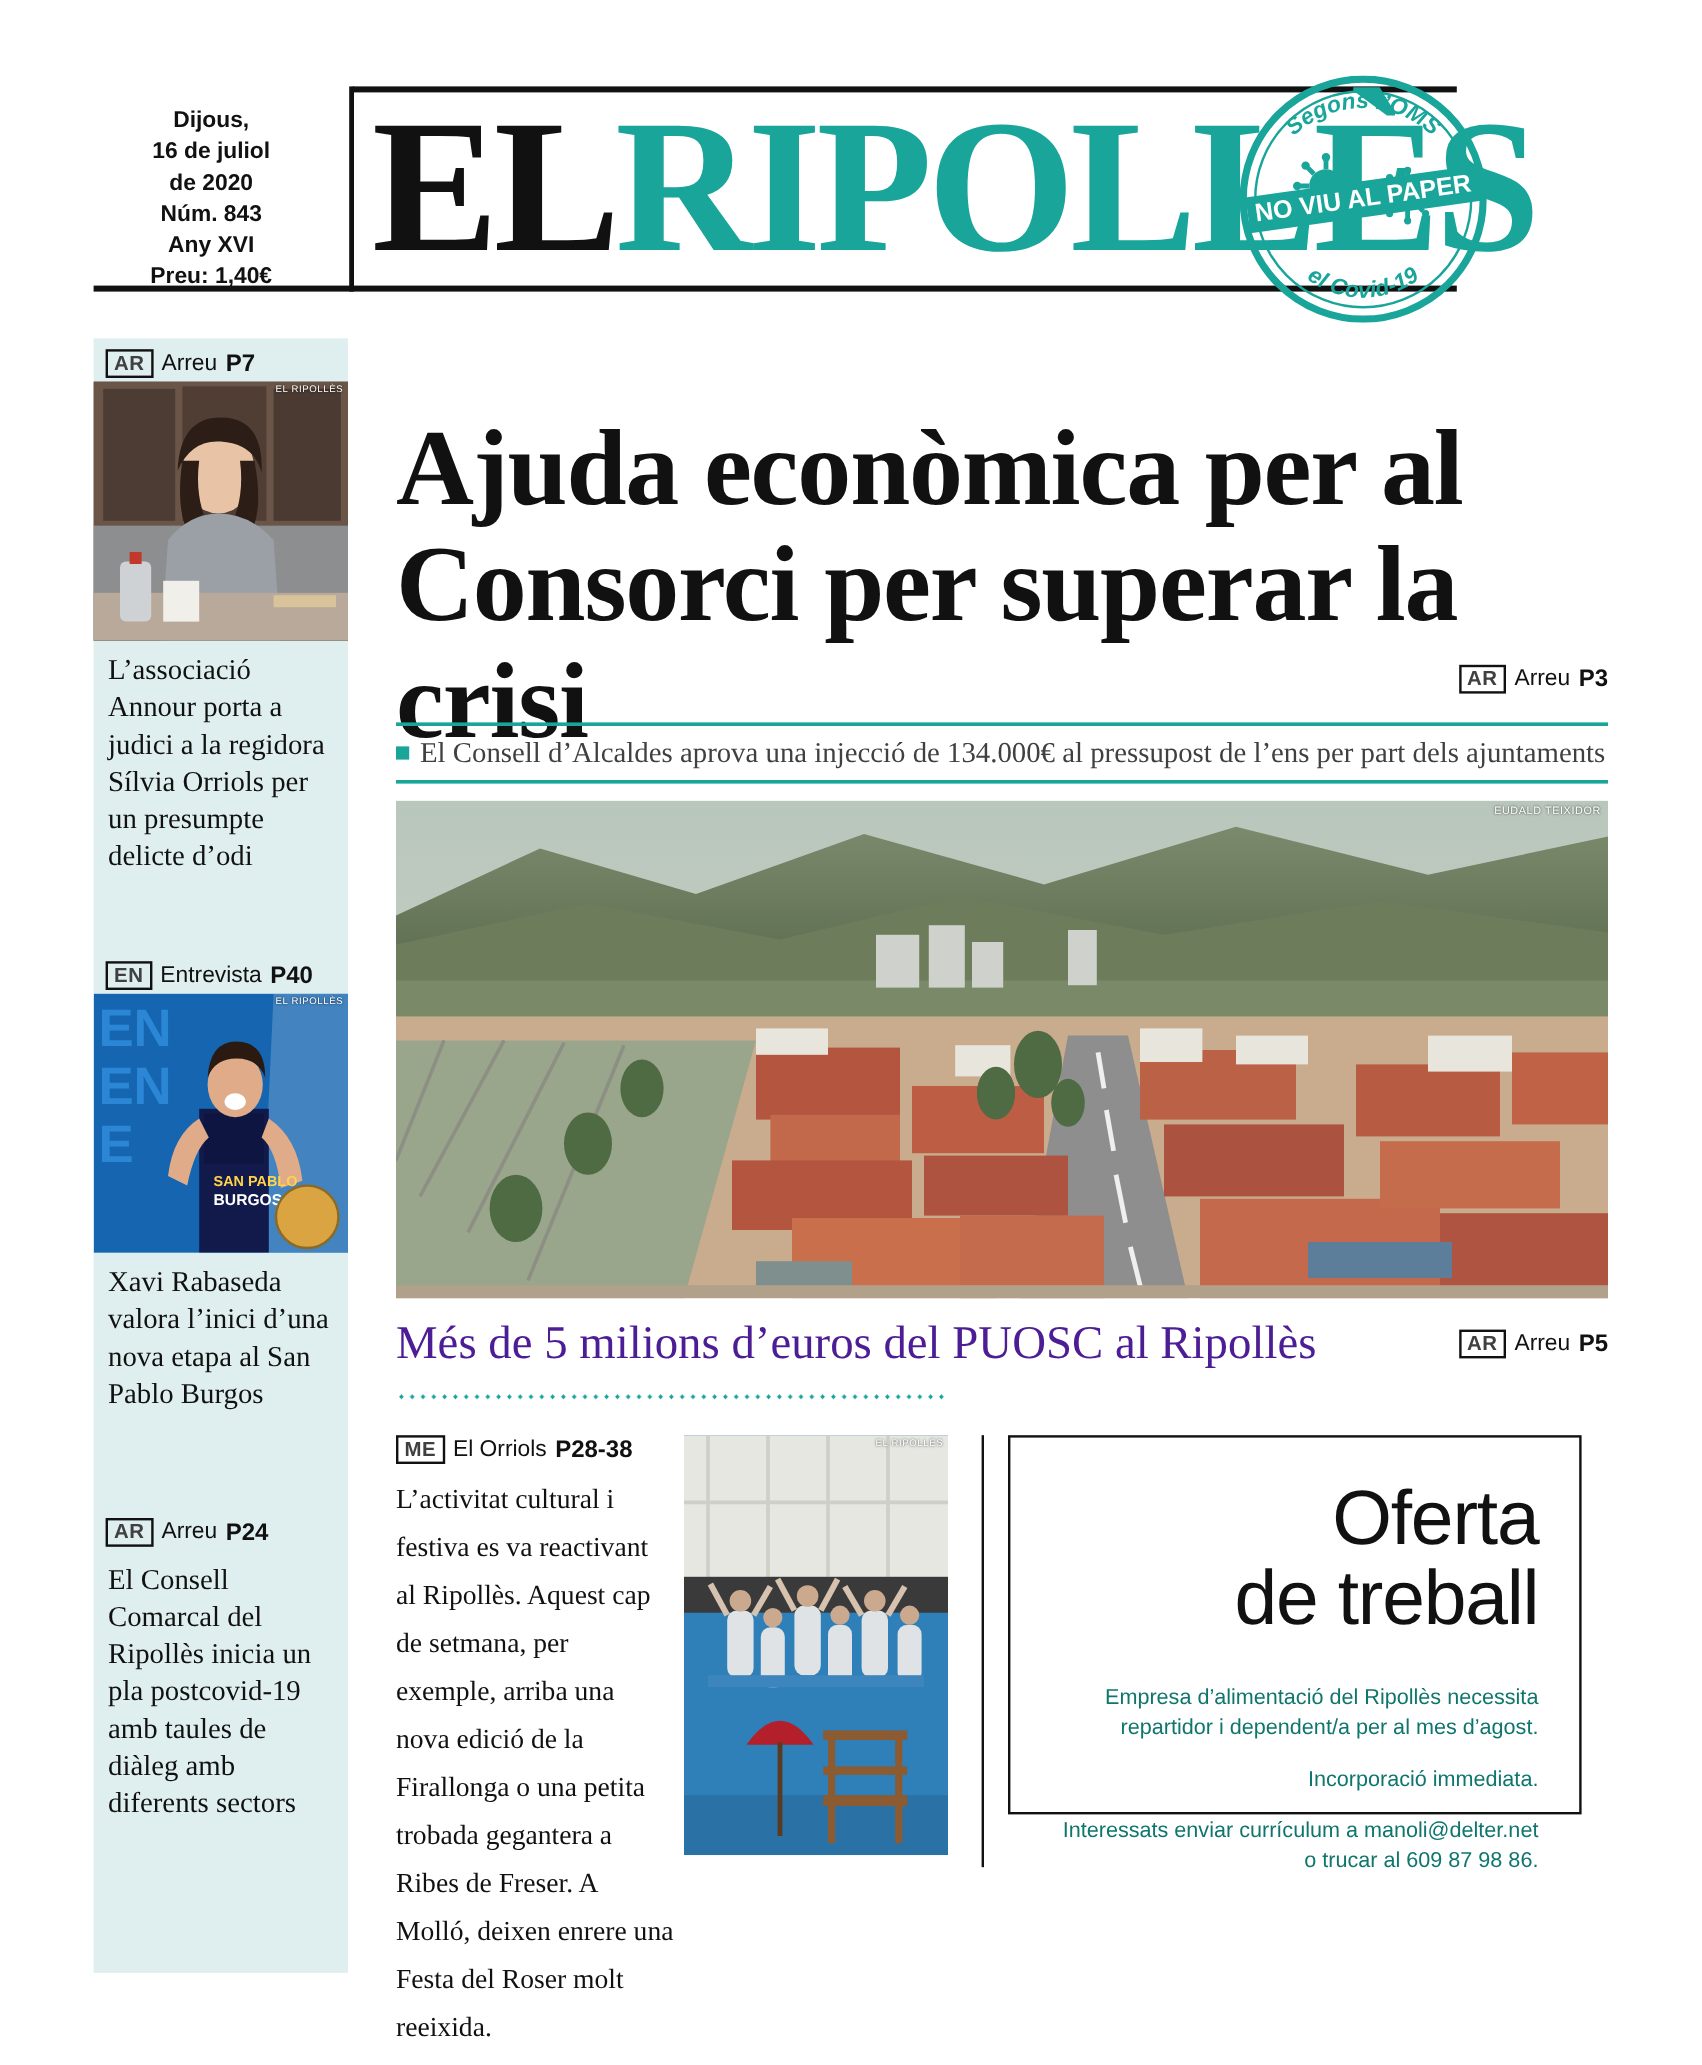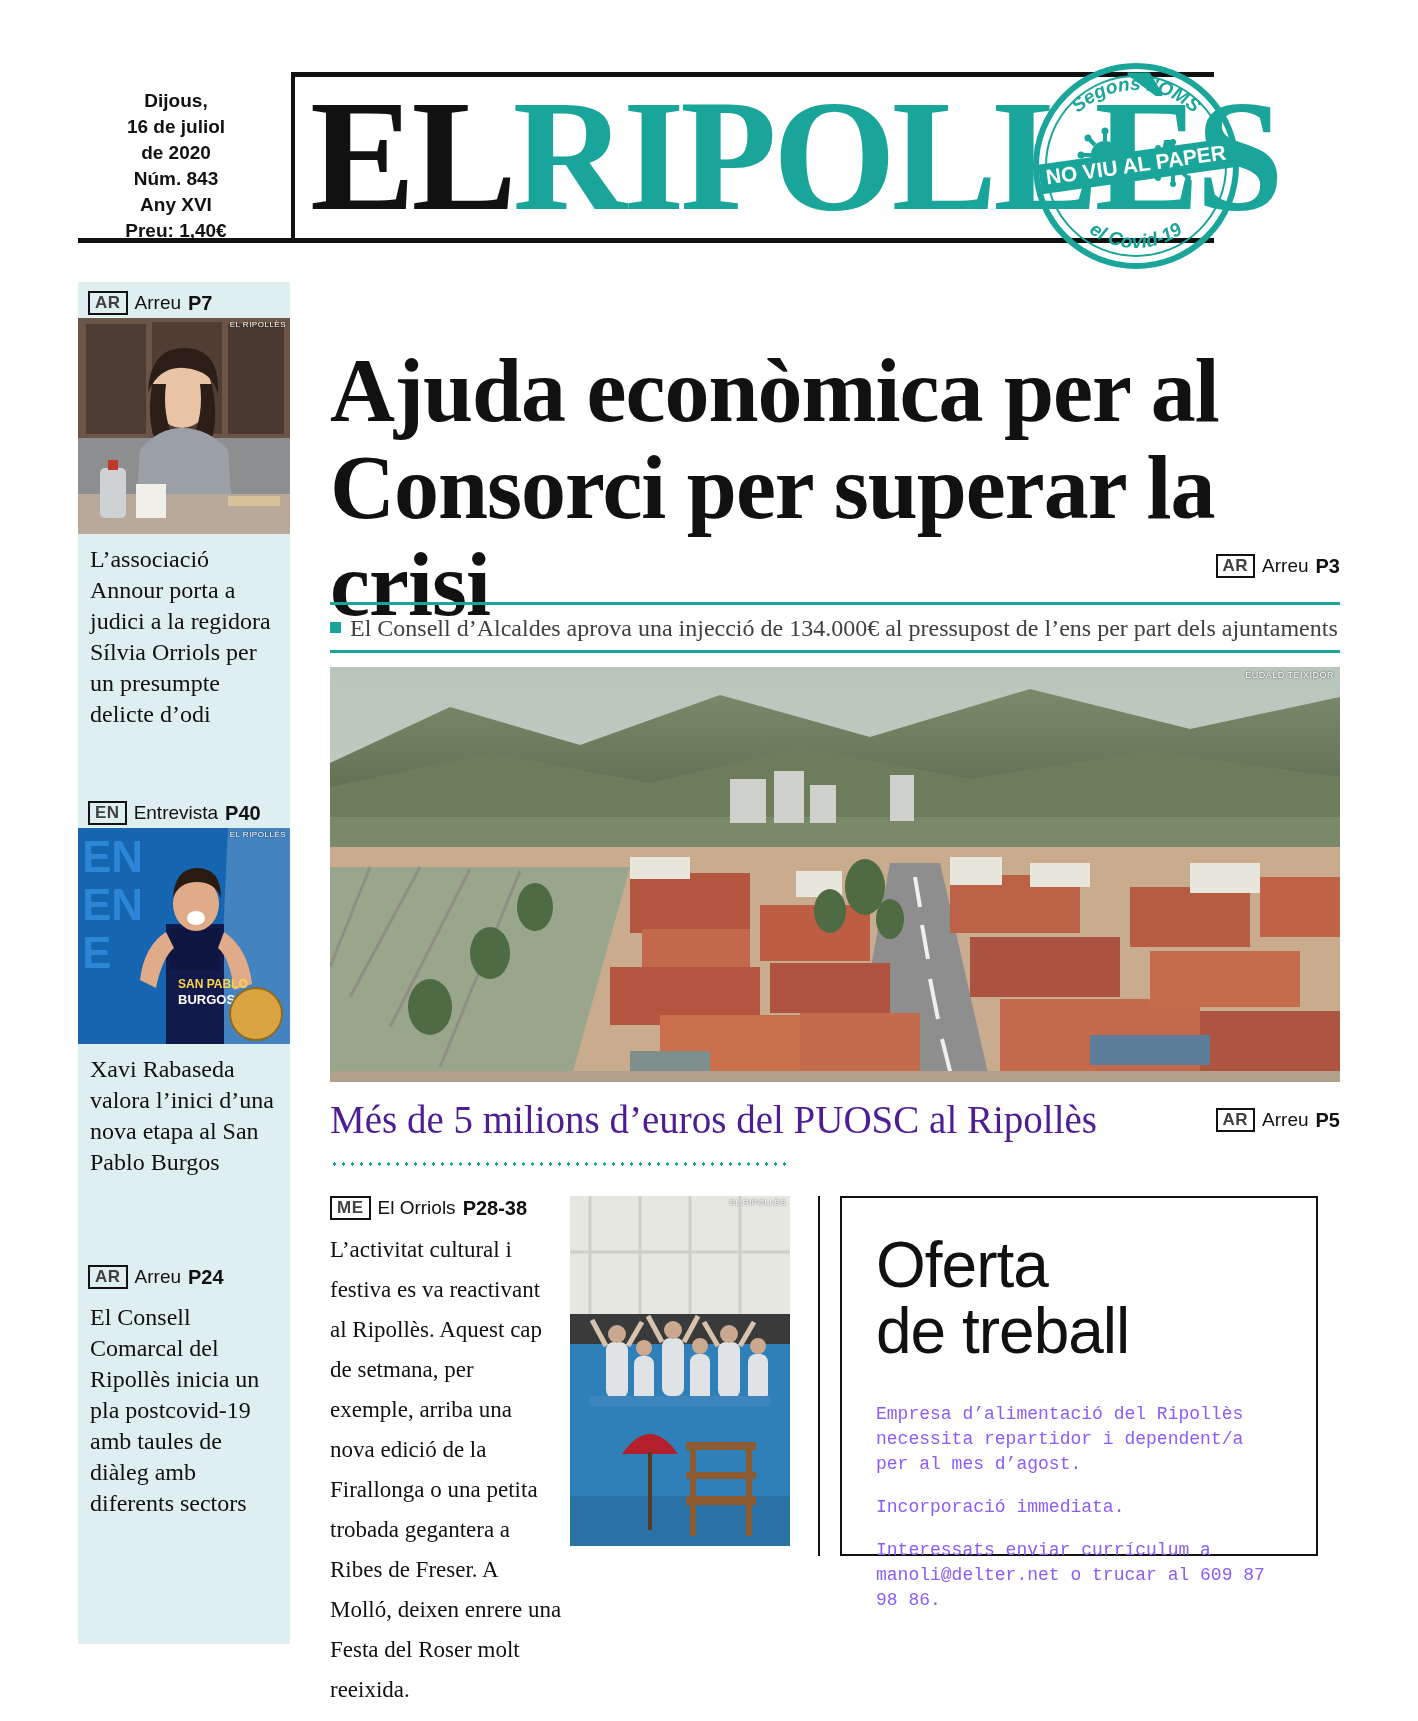--- a/index.html
+++ b/index.html
@@ -279,39 +279,40 @@
     overflow: hidden;
   }
   .mercat-photo .photo-credit { color: #fff; font-size: 8px; right: 4px; top: 2px; }
 
   
   .jobad {
     position: absolute;
     left: 840px;
     top: 1196px;
     width: 478px;
-    height: 360px;
+    height: 316px;
     border: 2px solid #111;
     box-sizing: border-box;
     padding: 34px 34px 0 34px;
+    text-align: right;
   }
   .jobad h2 {
     margin: 0;
     font-family: "Liberation Sans", sans-serif;
     font-weight: normal;
     font-size: 64px;
     line-height: 66px;
     color: #111;
     letter-spacing: -1px;
   }
   .jobad p {
-    font-family: Liberation Mono, monospace;
+    font-family: Liberation Sans, sans-serif;
     font-size: 18px;
     line-height: 25px;
-    color: #8b5cf6;
+    color: #0f766e;
     margin: 0 0 18px 0;
   }
   .jobad .body-wrap { margin-top: 38px; }
 
   .vrule-bottom {
     position: absolute;
     left: 818px;
     top: 1196px;
     width: 2px;
     height: 360px;

